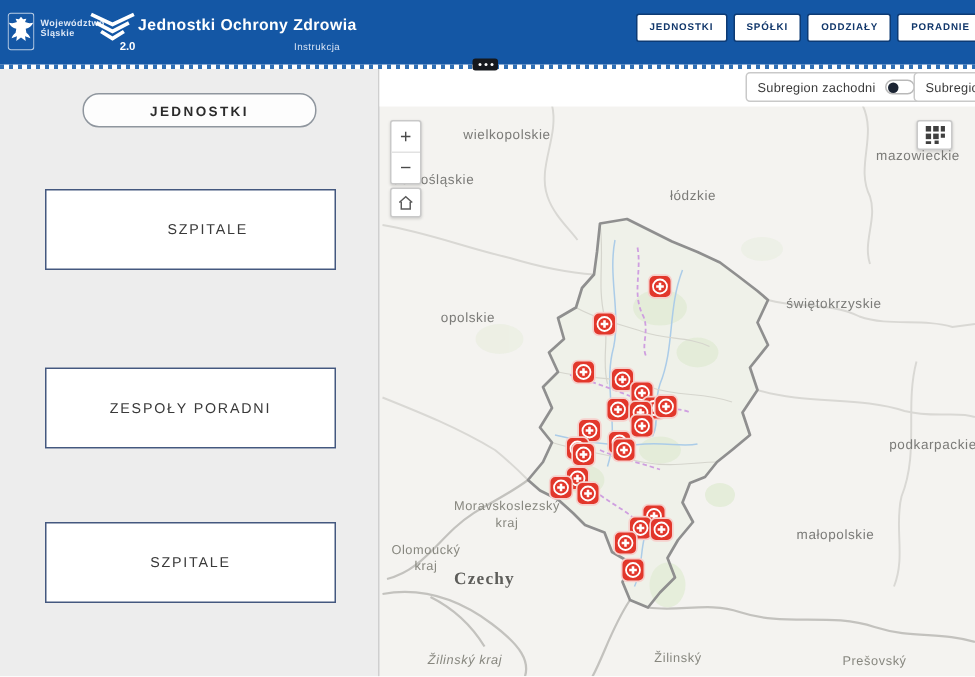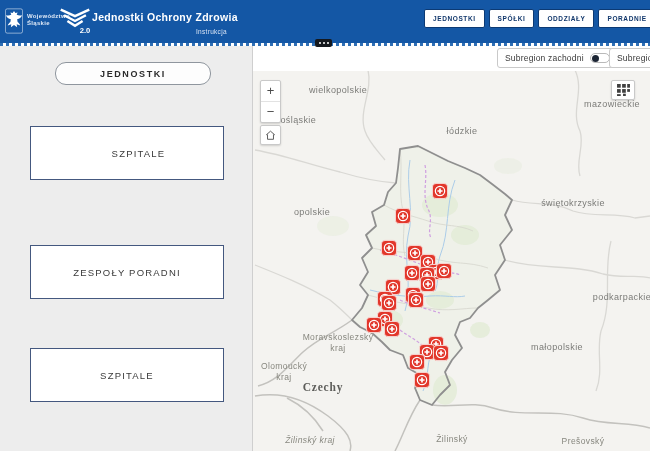--- a/index.html
+++ b/index.html
@@ -227,30 +227,30 @@
       </div>
       <div class="map-label region" style="left: 36px; top: 74px;">
         <span>dolnośląskie</span>
       </div>
       <div class="map-label region" style="left: 209px; top: 85px;">
         <span>łódzkie</span>
       </div>
       <div class="map-label region" style="left: 359px; top: 58px;">
         <span>mazowieckie</span>
       </div>
-      <div class="map-label region" style="left: 320px; top: 157px; text-align: center;">
+      <div class="map-label region" style="left: 303px; top: 157px; text-align: center;">
         <span>świętokrzyskie</span>
       </div>
       <div class="map-label region" style="left: 59px; top: 166px;">
         <span>opolskie</span>
       </div>
       <div class="map-label region" style="left: 369px; top: 251px;">
         <span>podkarpackie</span>
       </div>
-      <div class="map-label region" style="left: 298px; top: 301px; padding-left: 12px;">
+      <div class="map-label region" style="left: 298px; top: 311px; padding-left: 12px;">
         <span>małopolskie</span>
       </div>
       <div class="map-label foreign" style="left: 85px; top: 297px;">
         <span>Moravskoslezský</span>
         <span>kraj</span>
       </div>
       <div class="map-label foreign" style="left: 31px; top: 326px;">
         <span>Olomoucký</span>
         <span>kraj</span>
       </div>

